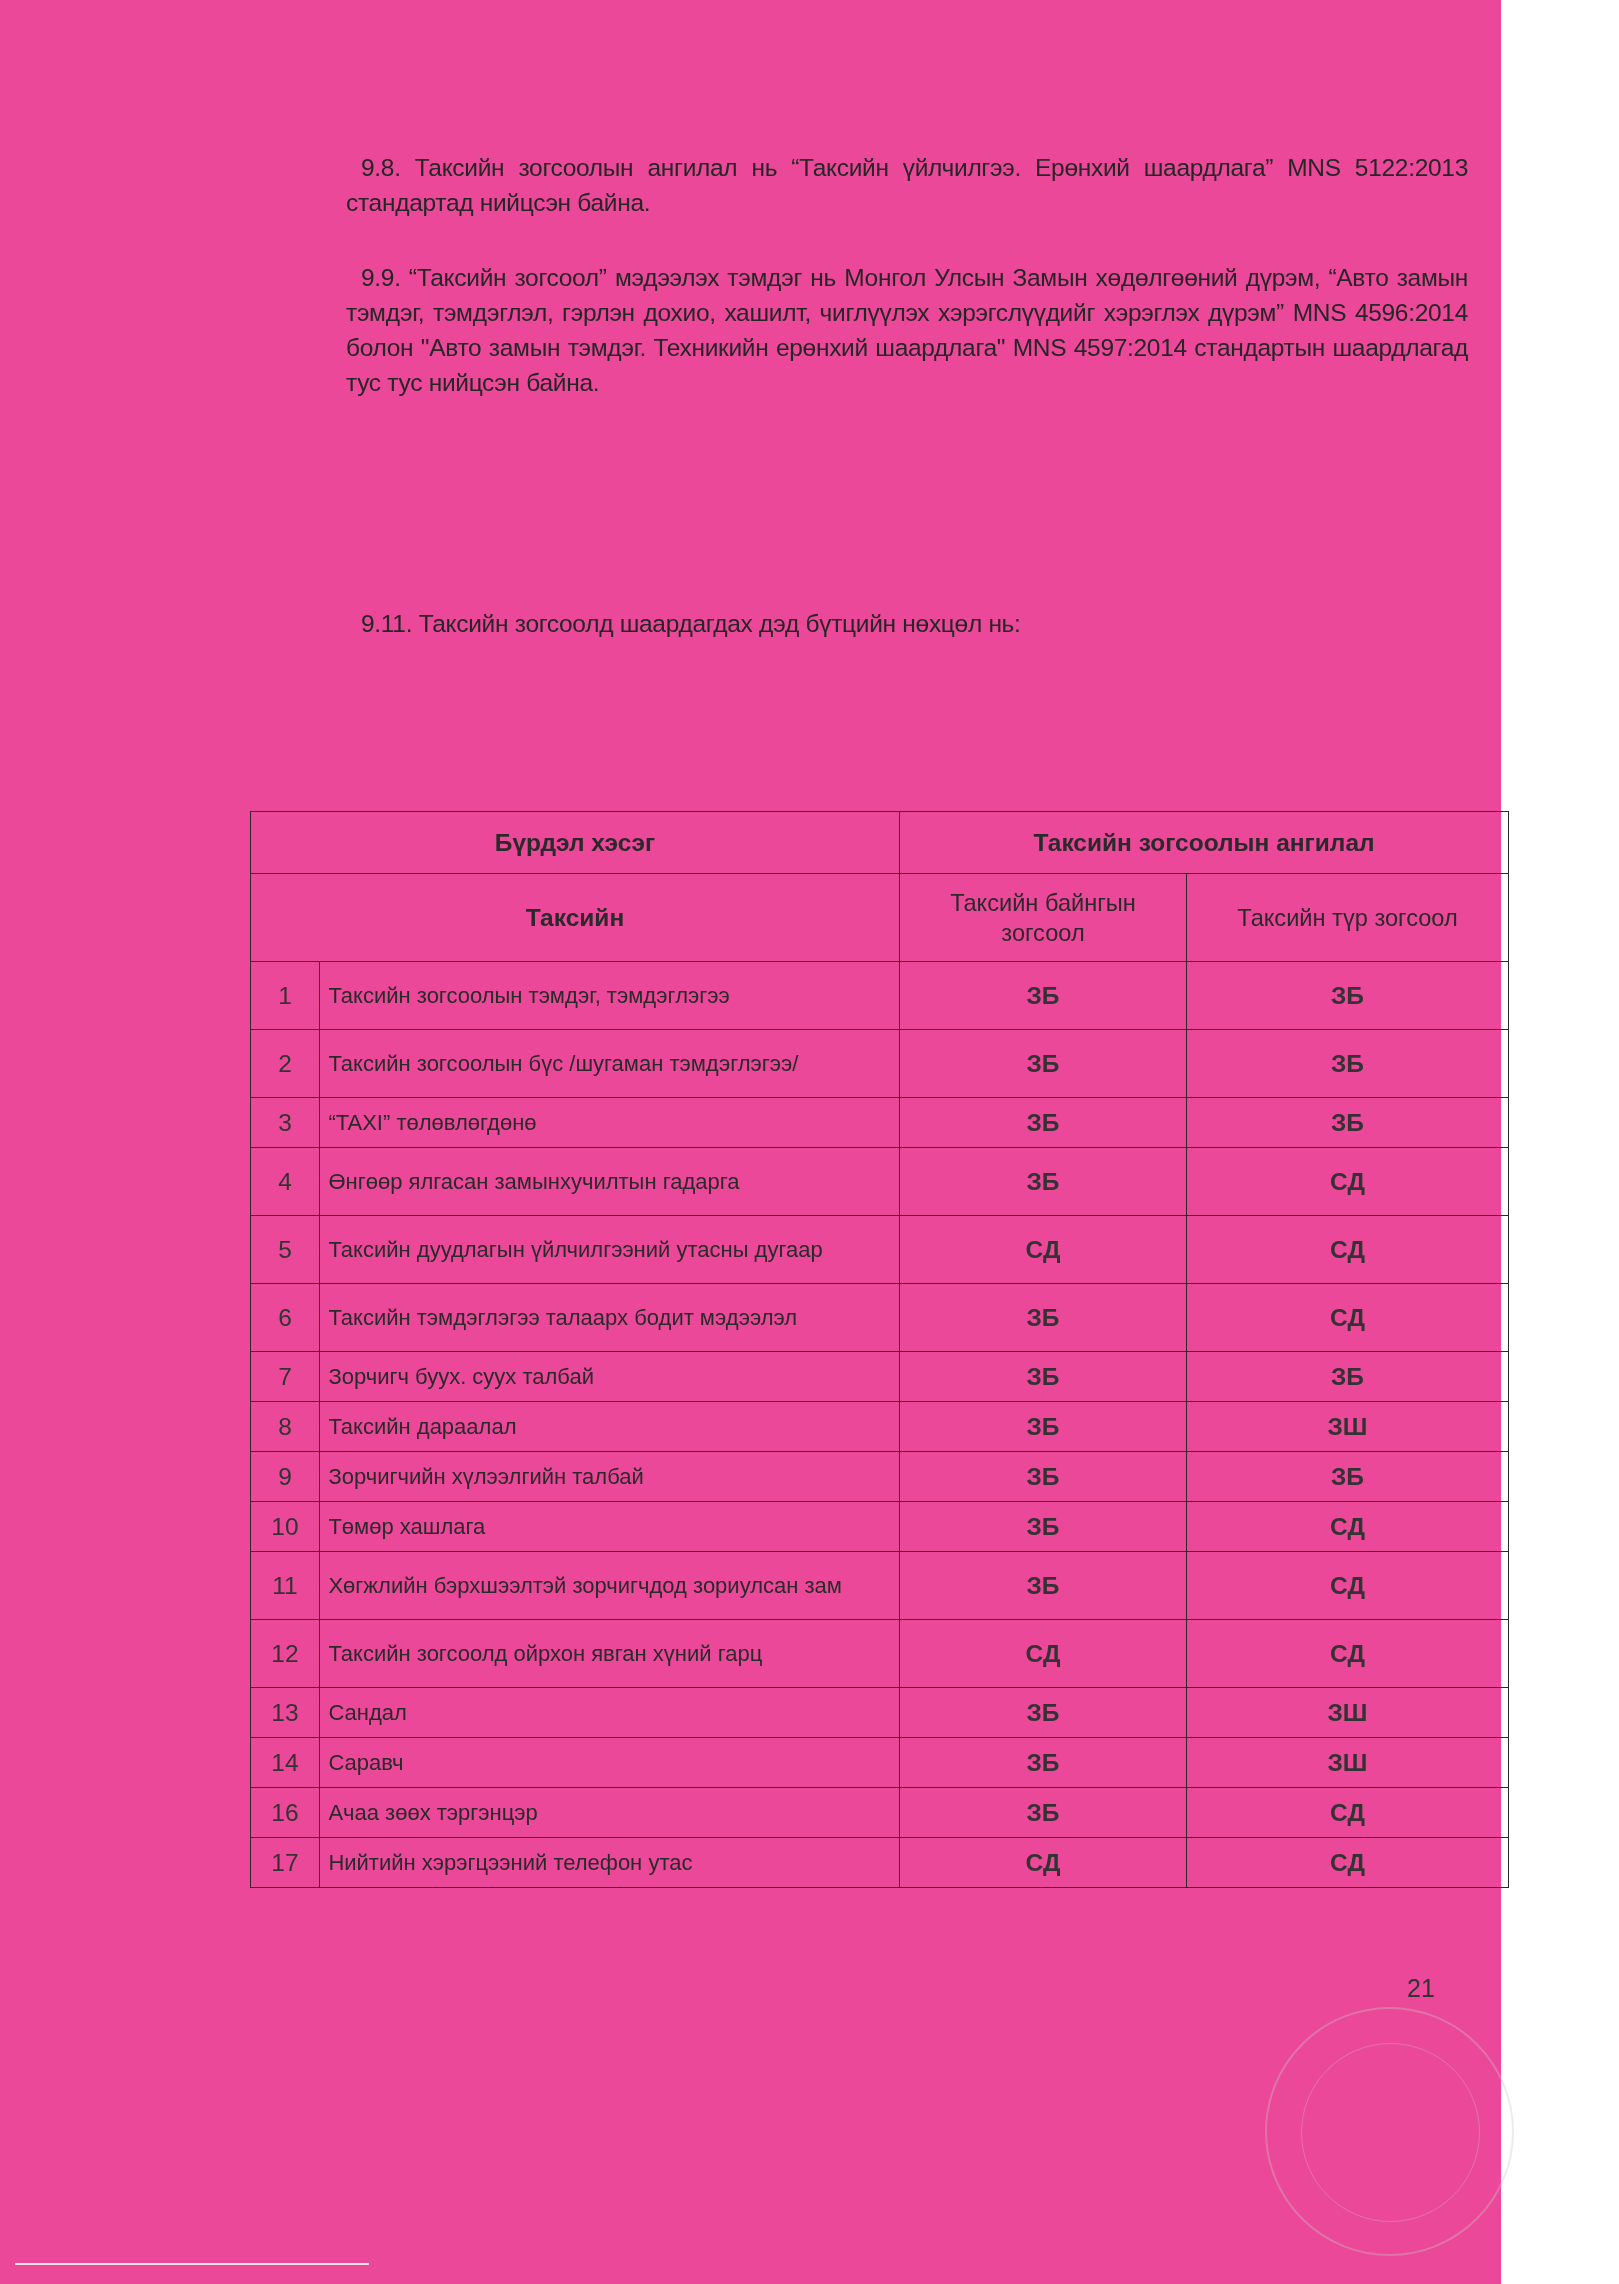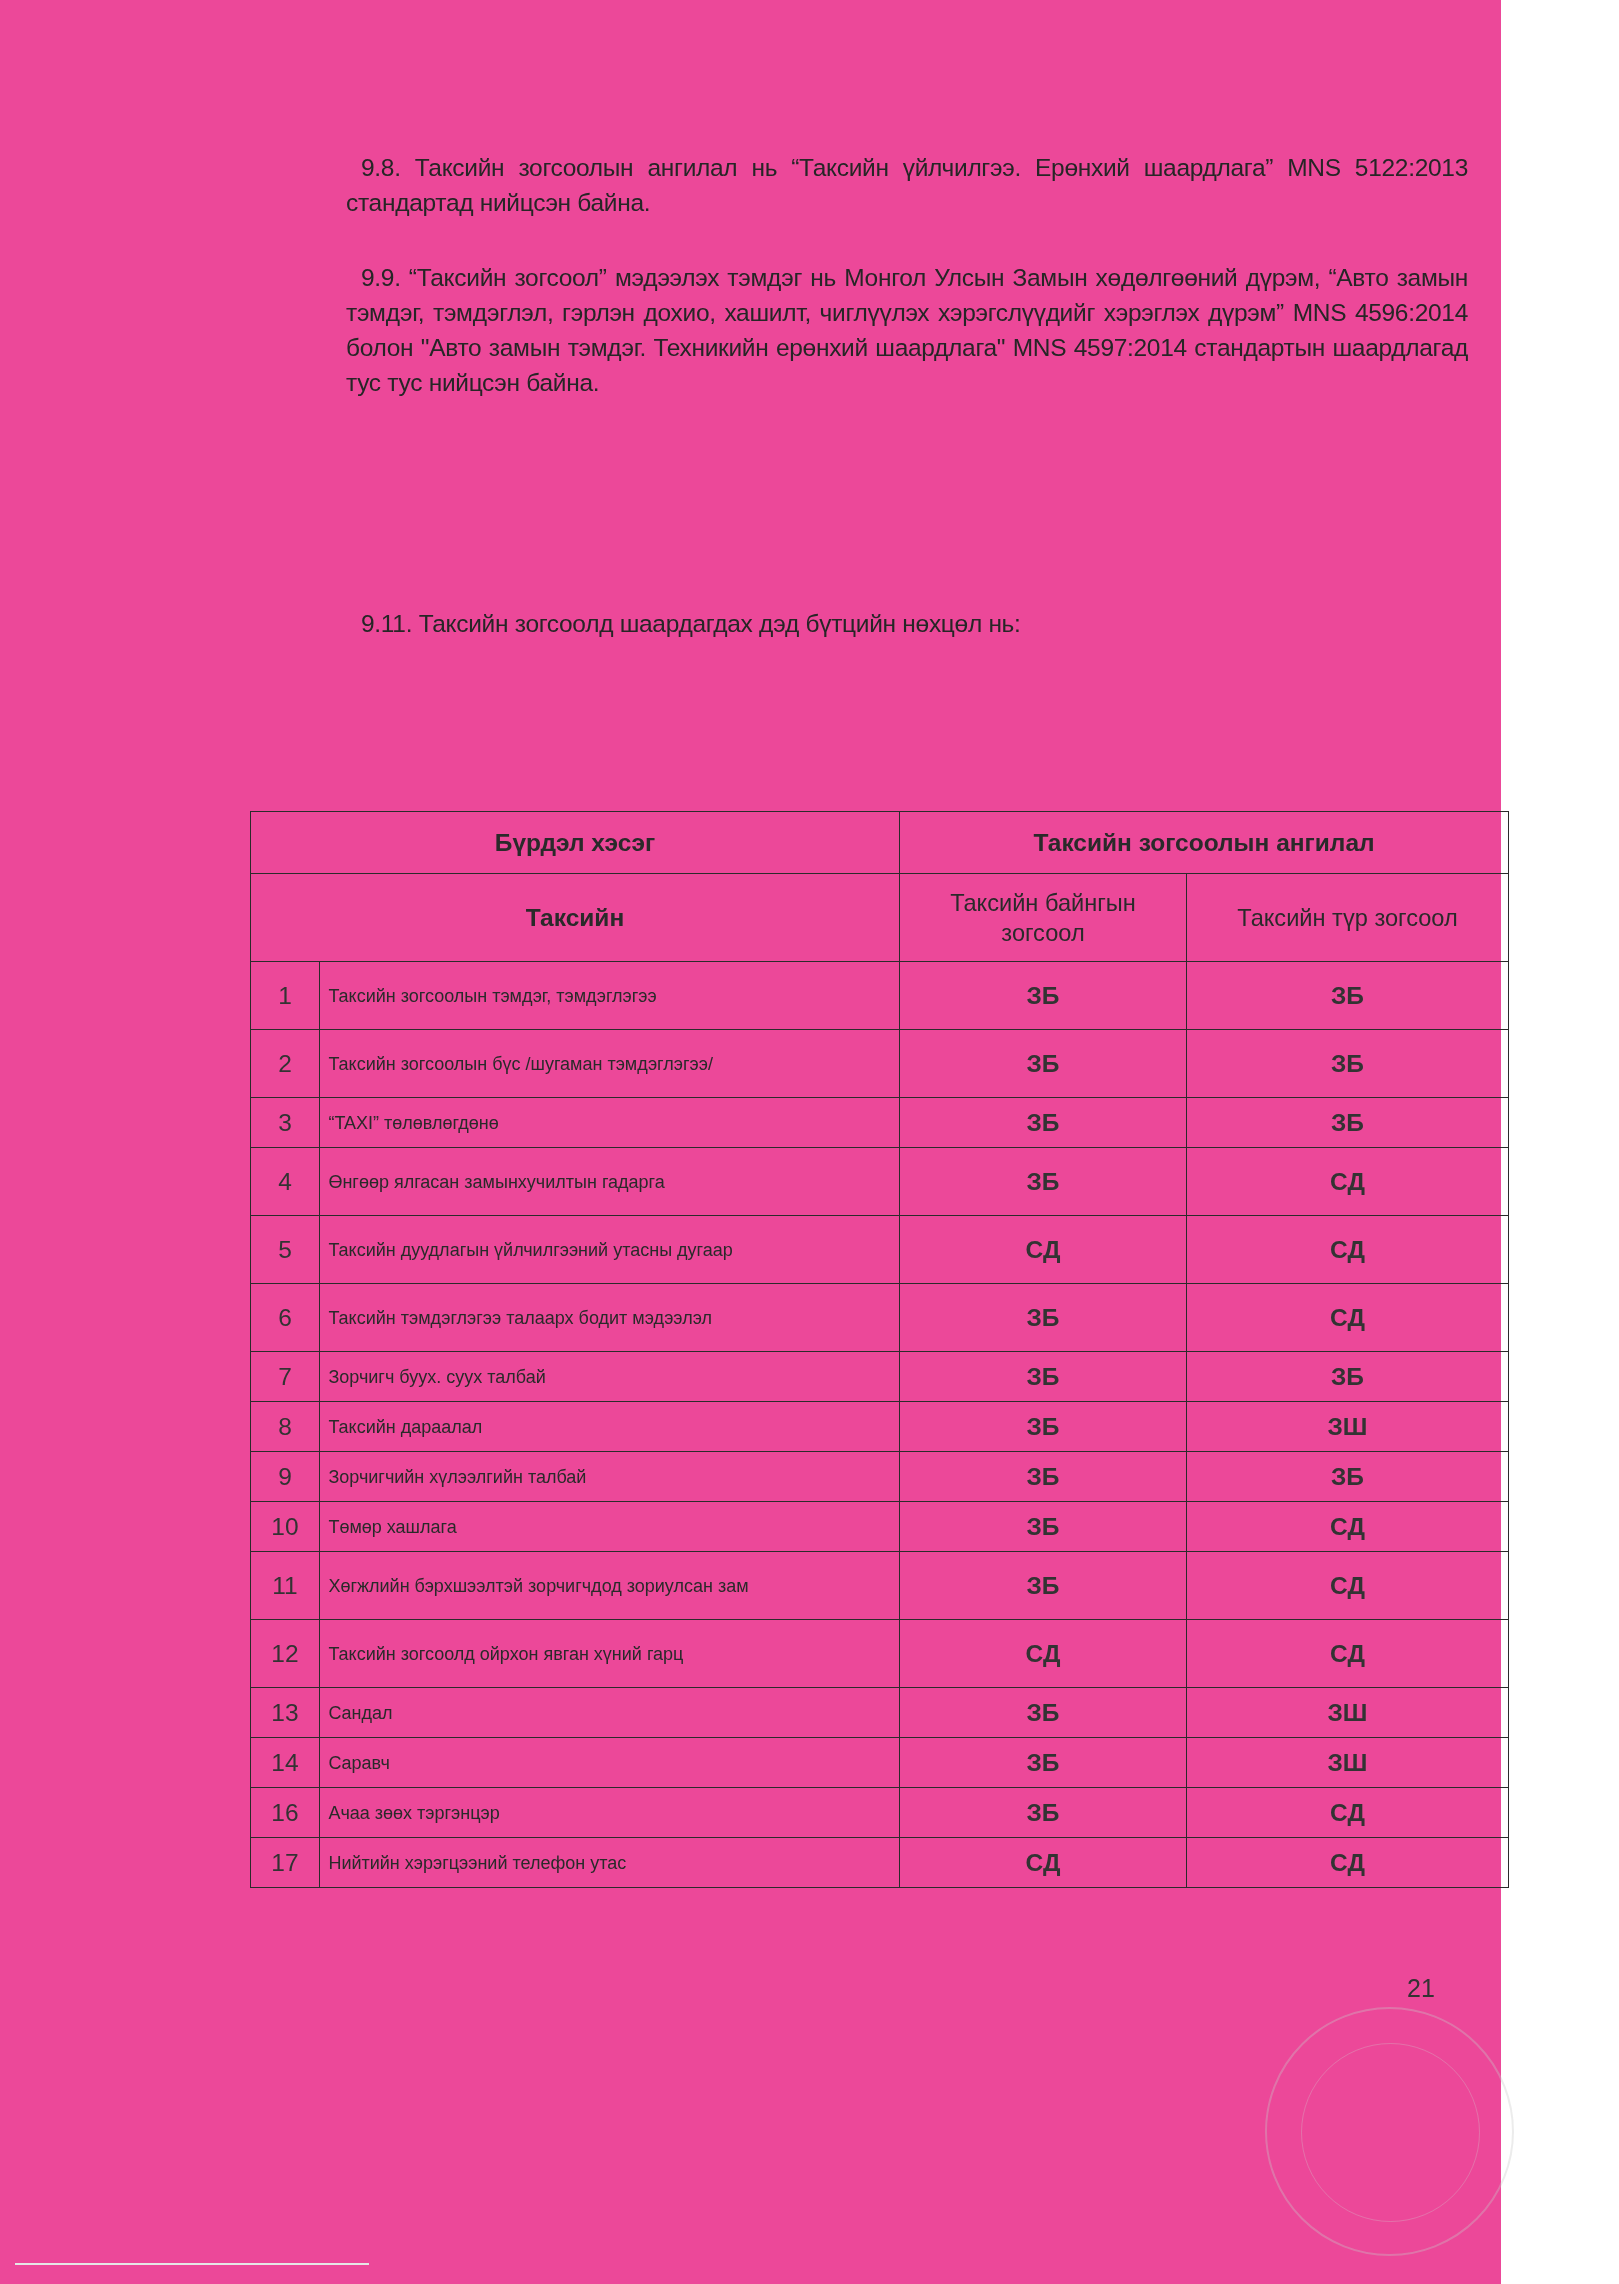--- a/index.html
+++ b/index.html
@@ -16,21 +16,21 @@
   .legend .abbr { font-weight: bold; }
   .legend .desc { font-style: italic; }
   table.req { position: absolute; left: 250px; top: 811px; width: 1258px; border-collapse: collapse;
               font-size: 24.5px; color: #2a2a2a; table-layout: fixed; padding-left: 26px; }
   table.req td, table.req th { border: 1.7px solid #2b2b2b; padding: 0 8.4px; vertical-align: middle; }
   table.req th { font-weight: bold; font-size: 24.5px; text-align: center; }
   table.req th.sub { font-weight: normal; font-size: 23.6px; line-height: 30px; }
   .h1 { height: 62px; }
   .h2 { height: 88px; }
   td.num { text-align: center; padding: 0; color: #333; }
-  td.txt { text-align: justify; line-height: 26px; font-size: 18px; }
+  td.txt { text-align: justify; line-height: 26px; font-size: 22px; }
   td.val { text-align: center; font-weight: bold; color: #333; }
   tr.r2l td { height: 67px; }
   tr.r1l td { height: 49px; }
   .pagenum { position: absolute; left: 1407px; top: 1974px; font-size: 25px; color: #333; text-align: right; }
   .stamp { position: absolute; left: 1265px; top: 2007px; width: 245px; height: 245px; border-radius: 50%;
            border: 2.5px solid rgba(200,200,200,0.35); }
   .stamp-inner { position: absolute; left: 34px; top: 34px; width: 177px; height: 177px; border-radius: 50%;
            border: 1.7px solid rgba(210,210,210,0.3); }
   .footer-line { position: absolute; left: 15px; top: 2263px; width: 354px; height: 1.7px; background: #e6e6e6; }
 </style>

